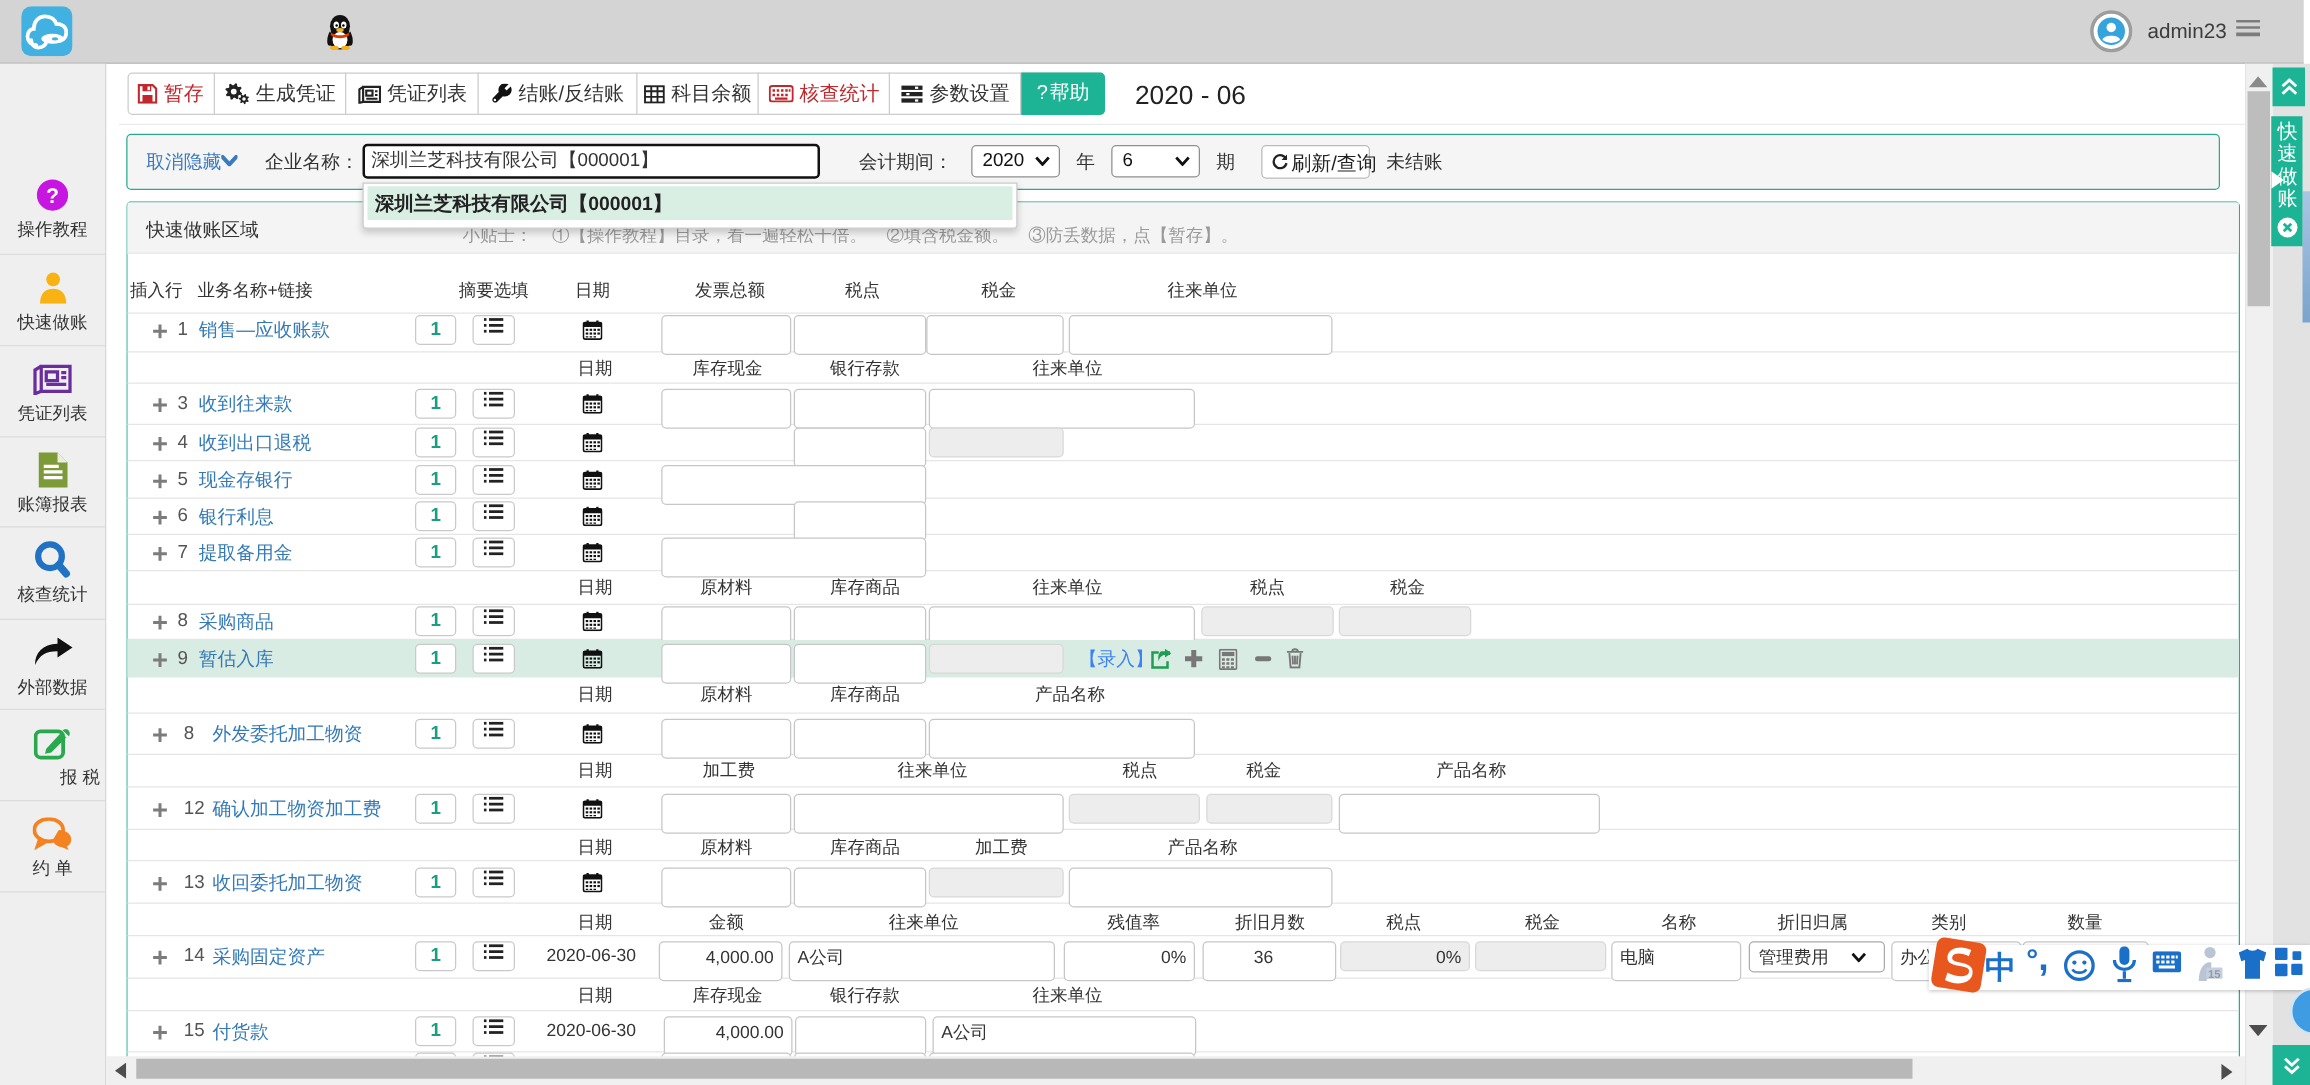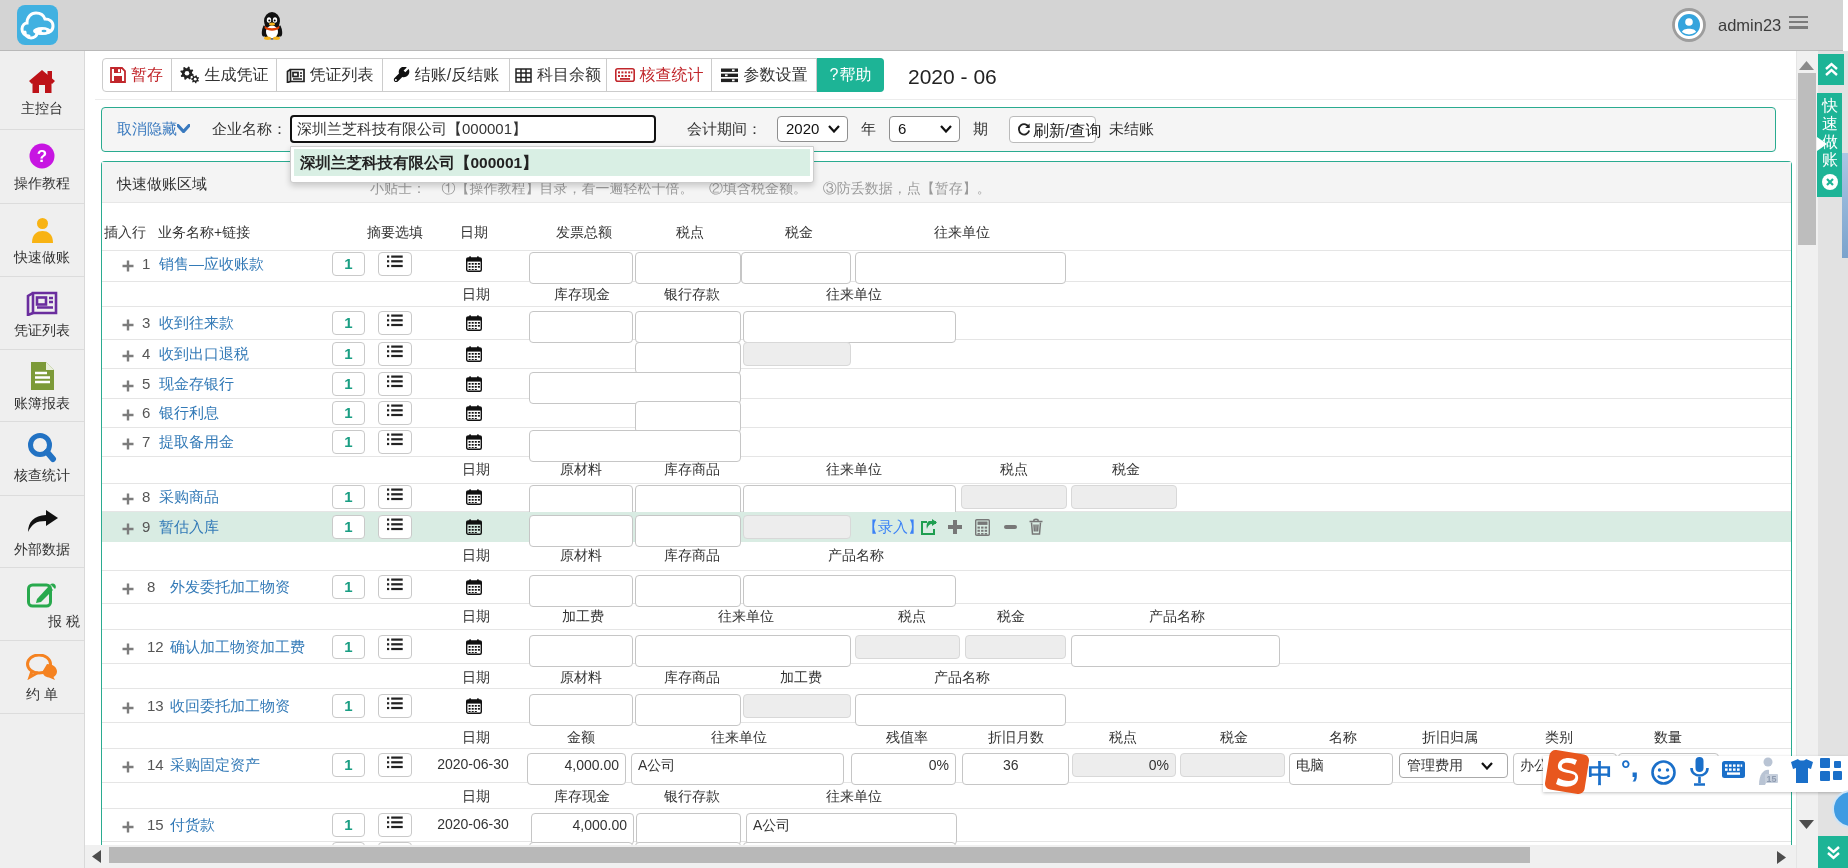--- a/index.html
+++ b/index.html
@@ -46,30 +46,20 @@
 <path d="M10 24 C10.5 19.5 23.5 19.5 24 24 A 11.5 11.5 0 0 1 10 24" fill="#fff"></path>
 </svg>
 <div class="abs" style="left:1718px;top:16px;font-size:16.5px;color:#3c3c3c">admin23</div>
 <div class="abs" style="left:1789px;top:16px;width:19px;height:13px;border-top:2.2px solid #7c7c7c;border-bottom:2.2px solid #7c7c7c;">
       <div style="margin-top:3px;height:2.4px;background:#7c7c7c"></div>
       <div style="margin-top:2.5px;height:2.4px;background:#7c7c7c"></div>
     </div>
 </div>
 <div class="abs" style="left:1843px;top:0;width:5px;height:88px;background:#fff"></div>
 <div class="abs" style="left:0;top:51px;width:85px;height:817px;background:#efefef;border-right:1px solid #d9d9d9">
-<div class="abs" style="left:0;top:0px;width:84px;height:79px;border-bottom:1px solid #dcdcdc;text-align:center">
-<div style="margin-top:14px;height:32px;display:flex;align-items:center;justify-content:center">
-        <svg width="28" height="25" viewBox="0 0 28 25">
-          <path d="M14 1 L27 12 L24 15 L14 6.5 L4 15 L1 12 Z" fill="#bd1218"></path>
-          <rect x="19.5" y="2" width="4.5" height="8" fill="#bd1218"></rect>
-          <path d="M4.5 13.5 L14 5.5 L23.5 13.5 L23.5 24 L17 24 L17 16 L11 16 L11 24 L4.5 24 Z" fill="#bd1218"></path>
-        </svg>
-      </div>
-<div style="margin-top:3px;font-size:14px;color:#333;">主控台</div>
-</div>
 <div class="abs" style="left:0;top:79px;width:84px;height:74px;border-bottom:1px solid #dcdcdc;text-align:center">
 <div style="margin-top:10px;height:32px;display:flex;align-items:center;justify-content:center">
         <svg width="26" height="26" viewBox="0 0 26 26">
           <circle cx="13" cy="13" r="12.5" fill="#c715e2"></circle>
           <text x="13" y="19" font-size="17" font-weight="bold" fill="#fff" text-anchor="middle" font-family="Liberation Sans">?</text>
         </svg>
       </div>
 <div style="margin-top:3px;font-size:14px;color:#333;">操作教程</div>
 </div>
 <div class="abs" style="left:0;top:153px;width:84px;height:73px;border-bottom:1px solid #dcdcdc;text-align:center">

